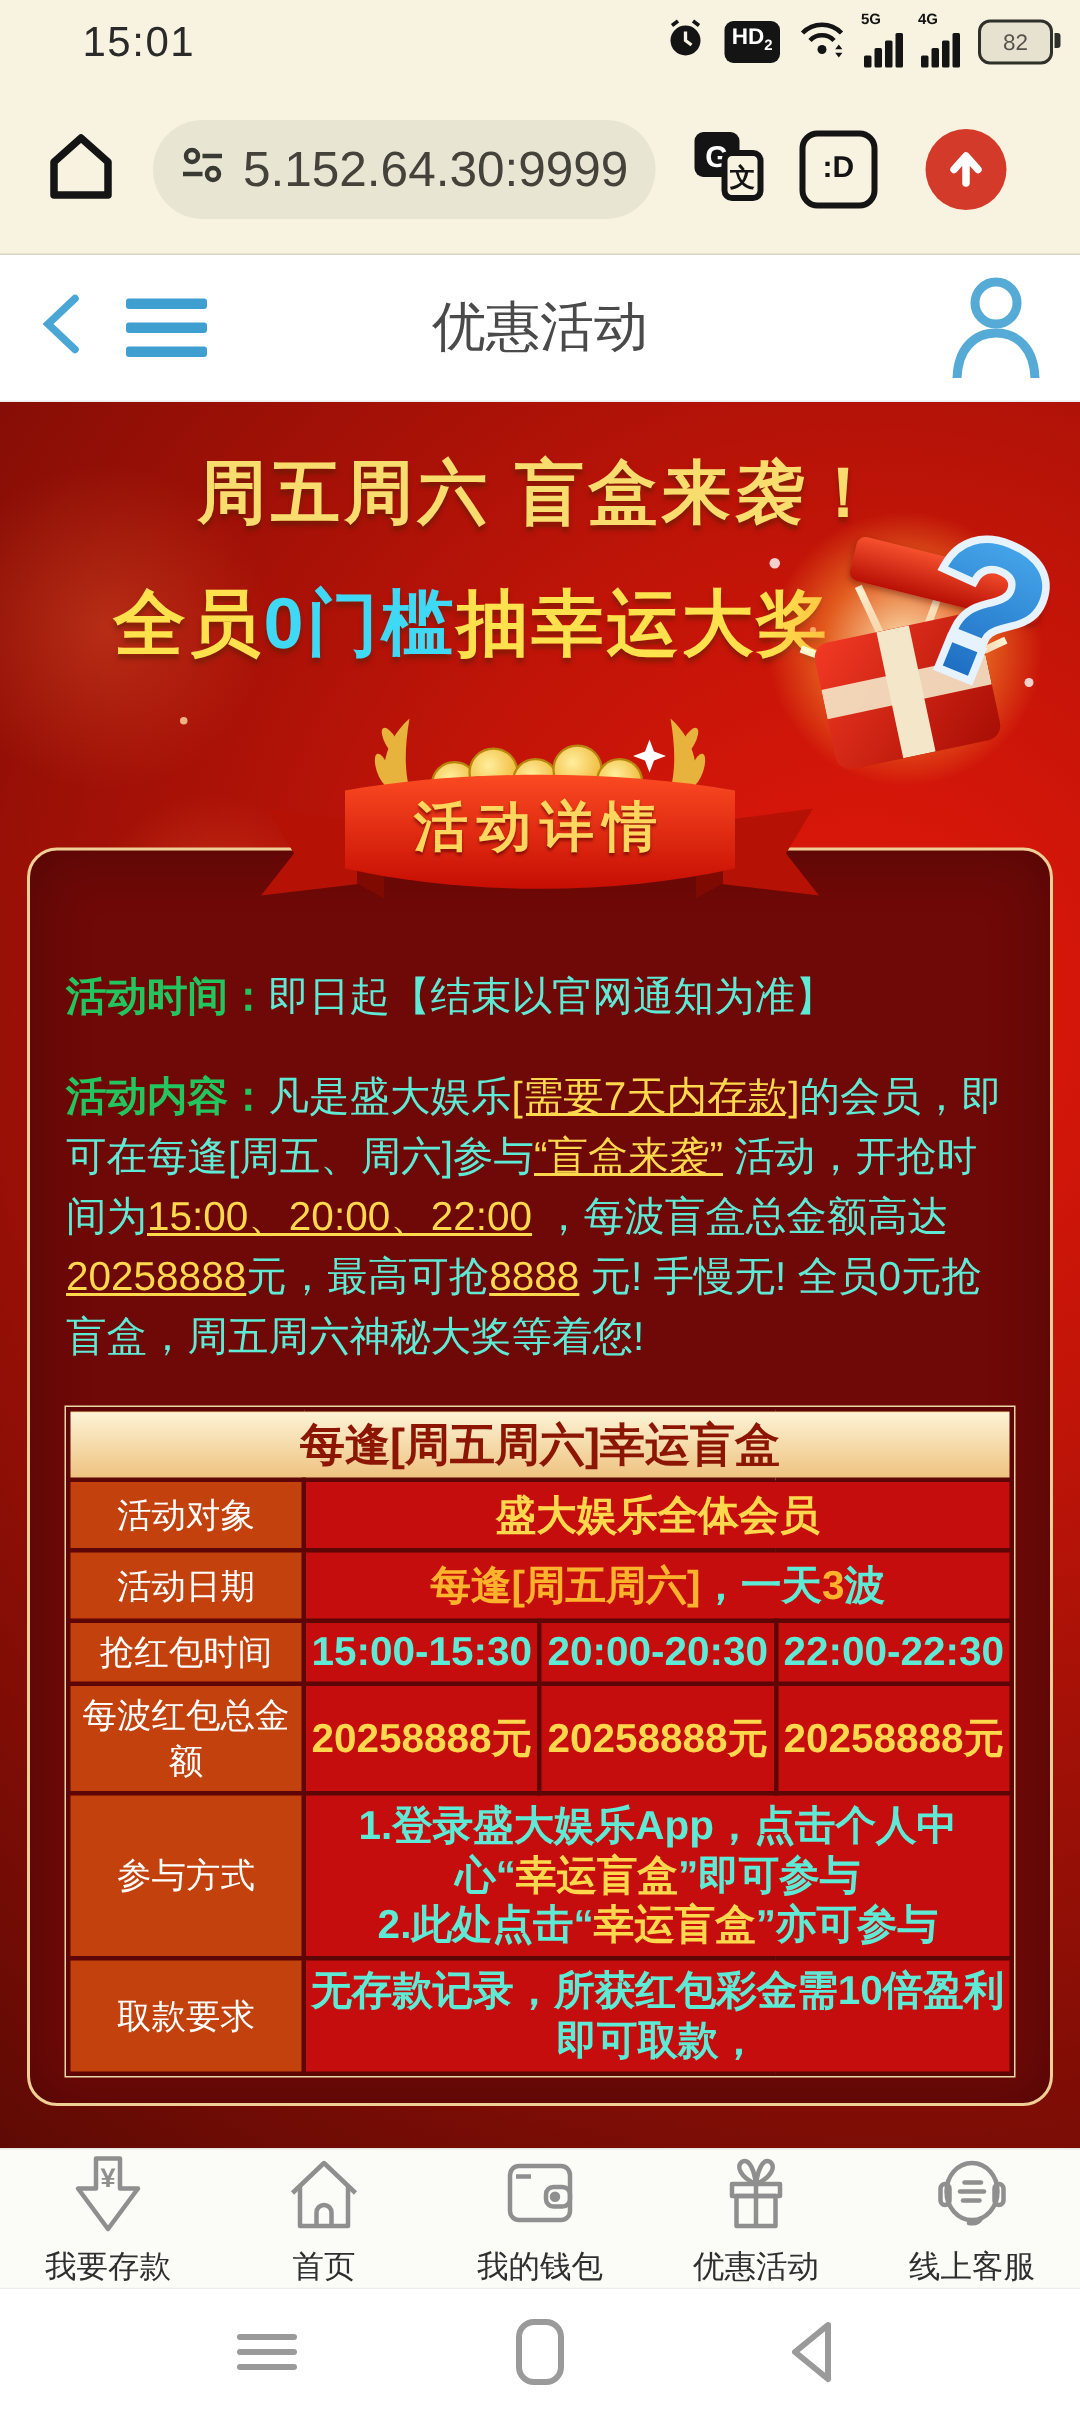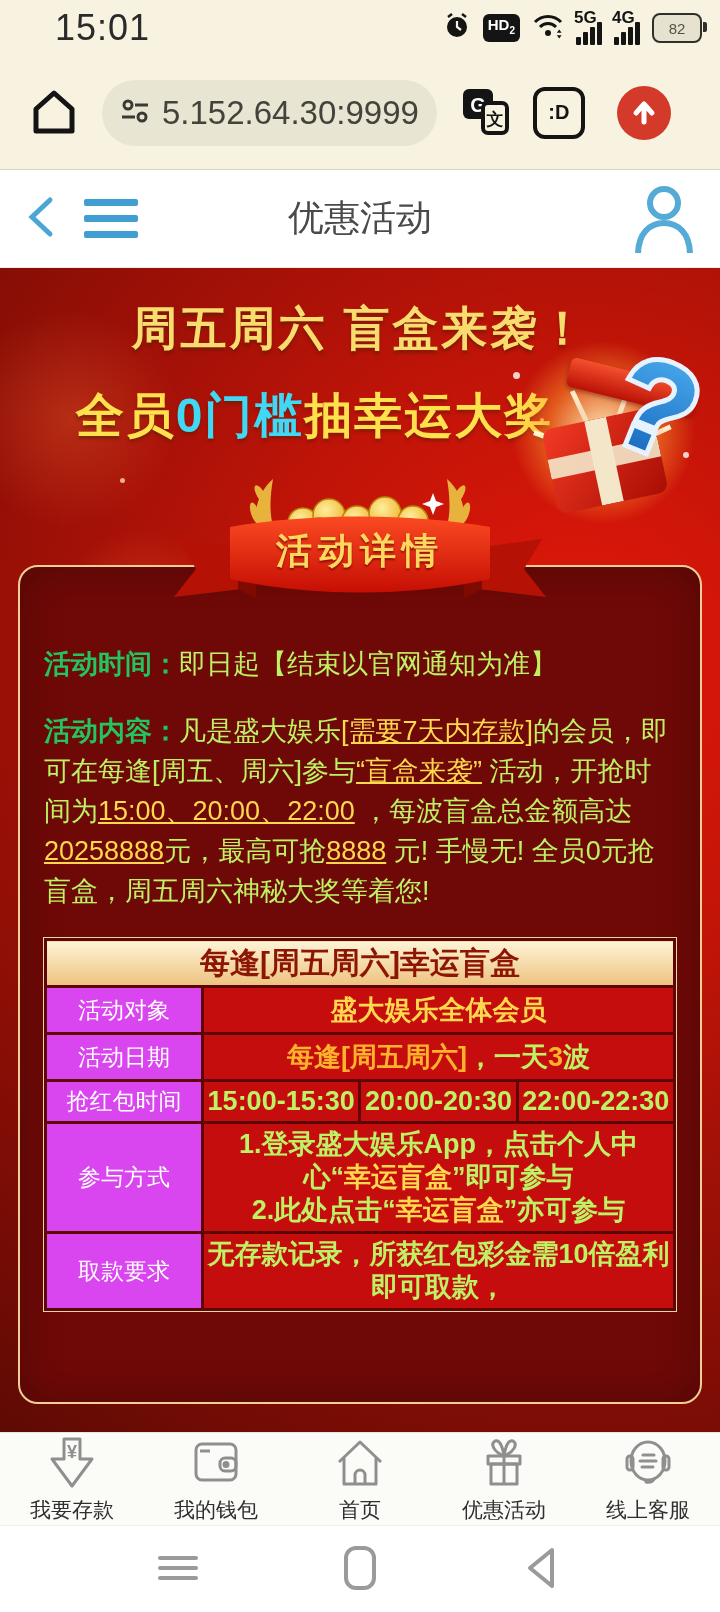--- a/index.html
+++ b/index.html
@@ -1,29 +1,29 @@
 <!DOCTYPE html>
 <html><head>
 <meta charset="utf-8">
 <style>
   html,body{margin:0;padding:0;}
   body{width:720px;height:1612px;font-family:"Liberation Sans",sans-serif;background:#fff;position:relative;overflow:hidden;}
-  .w{color:#bef264;}
+  .w{color:#5eead4;}
   .y{color:#ffd84d;}
   .og{color:#ffb32c;}
   .cy{color:#3fd9f5;}
 
   
   .status-bar{height:56px;background:#f8f3e1;display:flex;align-items:center;justify-content:space-between;padding:0 18px 0 55px;box-sizing:border-box;}
-  .sb-time{font-size:36px;color:#2a2a2a;letter-spacing:1px;}
+  .sb-time{font-size:28px;color:#2a2a2a;letter-spacing:1px;}
   .sb-icons{display:flex;align-items:center;gap:12px;}
   .hd-badge{background:#141414;color:#fff;border-radius:6px;font-size:15px;font-weight:bold;padding:2px 5px;line-height:18px;}
   .hd-badge sub{font-size:10px;}
   .sig{display:flex;align-items:flex-end;gap:2px;position:relative;padding-top:10px;}
-  .sig .g{position:absolute;top:-4px;left:-2px;font-size:17px;font-weight:bold;color:#141414;text-align:right;}
+  .sig .g{position:absolute;top:-4px;left:-2px;font-size:10px;font-weight:bold;color:#141414;text-align:right;}
   .sig i{display:block;width:5px;background:#141414;border-radius:1px;}
   .batt{width:46px;height:26px;border:2.5px solid #30302a;border-radius:8px;background:#e7e2cf;display:flex;align-items:center;justify-content:center;font-size:15px;color:#55524a;position:relative;}
   .batt::after{content:"";position:absolute;right:-7px;top:7px;width:4px;height:10px;background:#30302a;border-radius:0 2px 2px 0;}
 
   
   .browser-bar{height:114px;background:#f8f3e1;display:flex;align-items:center;padding:0 16px 0 28px;box-sizing:border-box;gap:22px;border-bottom:1px solid #d8d4c3;}
   .url-pill{flex:0 0 322px;height:66px;background:#e9e5d3;border-radius:33px;display:flex;align-items:center;padding:16px 18px;box-sizing:border-box;gap:12px;}
   .url-text{font-size:33px;color:#44423a;white-space:nowrap;overflow:hidden;}
   .tab-box{width:44px;height:44px;border:4px solid #141414;border-radius:12px;display:flex;align-items:center;justify-content:center;font-size:20px;font-weight:bold;color:#141414;}
   .fab-up{width:54px;height:54px;border-radius:50%;background:#d43a2a;display:flex;align-items:center;justify-content:center;margin-left:10px;}
@@ -71,21 +71,21 @@
 
   .para{font-size:27px;line-height:40px;color:#fff;}
   .para .lbl{color:#22c55e;font-weight:bold;}
   .para + .para{margin-top:8px;}
   .para .hl{color:#ffd84d;text-decoration:underline;}
 
   
   table.promo{width:100%;border-collapse:collapse;margin-top:12px;box-shadow:0 0 0 1px #ead7a8;}
   table.promo td{border:3px solid #5e0505;text-align:center;vertical-align:middle;}
   td.t-hdr{background:linear-gradient(180deg,#fdf3d6,#eec27f);color:#8c1503;font-size:30px;font-weight:bold;height:42px;}
-  td.t-lbl{background:#d946ef;color:#ffffff;font-size:23px;width:150px;padding:4px 2px;}
+  td.t-lbl{background:#c2410c;color:#ffffff;font-size:23px;width:150px;padding:4px 2px;}
   td.t-val{background:#c50d0d;font-size:27px;font-weight:bold;padding:4px 2px;height:30px;}
   .t-small{font-size:24px;font-weight:normal;line-height:33px;}
 
   
   .bottom-nav{height:92px;background:#fbfbf8;display:flex;align-items:center;justify-content:space-around;border-top:1px solid #e7e7e2;}
   .bn-item{display:flex;flex-direction:column;align-items:center;gap:2px;width:120px;}
   .bn-label{font-size:21px;color:#2f2f2f;font-family:"Liberation Serif",serif;}
 
   
   .android-nav{height:88px;background:#ffffff;display:flex;align-items:center;justify-content:center;gap:138px;border-top:1px solid #efefef;}
@@ -302,20 +302,26 @@
           <td class="t-lbl">活动日期</td>
           <td class="t-val" colspan="3"><span class="og">每逢[周五周六]</span><span class="w">，一天</span><span class="og">3</span><span class="w">波</span></td>
         </tr>
         <tr>
           <td class="t-lbl">抢红包时间</td>
           <td class="t-val w">15:00-15:30</td>
           <td class="t-val w">20:00-20:30</td>
           <td class="t-val w">22:00-22:30</td>
         </tr>
         <tr>
+          <td class="t-lbl">每波红包总金额</td>
+          <td class="t-val y">20258888元</td>
+          <td class="t-val y">20258888元</td>
+          <td class="t-val y">20258888元</td>
+        </tr>
+        <tr>
           <td class="t-lbl">参与方式</td>
           <td class="t-val t-small" colspan="3">
             <div><span class="w">1.登录盛大娱乐App，点击个人中心“</span><span class="y">幸运盲盒</span><span class="w">”即可参与</span></div>
             <div><span class="w">2.此处点击“</span><span class="y">幸运盲盒</span><span class="w">”亦可参与</span></div>
           </td>
         </tr>
         <tr>
           <td class="t-lbl">取款要求</td>
           <td class="t-val t-small w" colspan="3">
             <div>无存款记录，所获红包彩金需10倍盈利即可取款，</div>
@@ -335,38 +341,38 @@
     <span>
       <svg width="56" height="56" viewBox="0 0 56 56" fill="none" stroke="#8f8f8f" stroke-width="3" stroke-linejoin="round">
           <path d="M20 5 h16 v20 h12 L28 52 L8 25 h12 Z"></path>
           <text x="28" y="24" font-size="18" font-weight="bold" fill="#8f8f8f" stroke="none" text-anchor="middle">¥</text>
         </svg>
     </span>
     <span class="bn-label">我要存款</span>
   </div>
   <div class="bn-item">
     <span>
+      <svg width="56" height="56" viewBox="0 0 56 56" fill="none" stroke="#8f8f8f" stroke-width="3" stroke-linejoin="round">
+          <path d="M7 28 L28 8 L49 28"></path>
+          <path d="M12 24 V50 H44 V24"></path>
+          <path d="M23 50 v-9 a5 5 0 0 1 10 0 v9"></path>
+        </svg>
+    </span>
+    <span class="bn-label">首页</span>
+  </div>
+  <div class="bn-item">
+    <span>
       <svg width="56" height="56" viewBox="0 0 56 56" fill="none" stroke="#8f8f8f" stroke-width="3">
           <rect x="8" y="10" width="40" height="36" rx="6"></rect>
           <line x1="12" y1="17" x2="22" y2="17"></line>
           <rect x="32" y="24" width="16" height="13" rx="5"></rect>
           <circle cx="38" cy="30.5" r="2" fill="#8f8f8f"></circle>
         </svg>
     </span>
     <span class="bn-label">我的钱包</span>
-  </div>
-  <div class="bn-item">
-    <span>
-      <svg width="56" height="56" viewBox="0 0 56 56" fill="none" stroke="#8f8f8f" stroke-width="3" stroke-linejoin="round">
-          <path d="M7 28 L28 8 L49 28"></path>
-          <path d="M12 24 V50 H44 V24"></path>
-          <path d="M23 50 v-9 a5 5 0 0 1 10 0 v9"></path>
-        </svg>
-    </span>
-    <span class="bn-label">首页</span>
   </div>
   <div class="bn-item">
     <span>
       <svg width="56" height="56" viewBox="0 0 56 56" fill="none" stroke="#8f8f8f" stroke-width="3" stroke-linejoin="round">
           <rect x="12" y="22" width="32" height="8"></rect>
           <rect x="15" y="30" width="26" height="20"></rect>
           <line x1="28" y1="22" x2="28" y2="50"></line>
           <path d="M28 22 C18 18 14 10 19 7 C24 5 27 14 28 22 Z"></path>
           <path d="M28 22 C38 18 42 10 37 7 C32 5 29 14 28 22 Z"></path>
         </svg>

